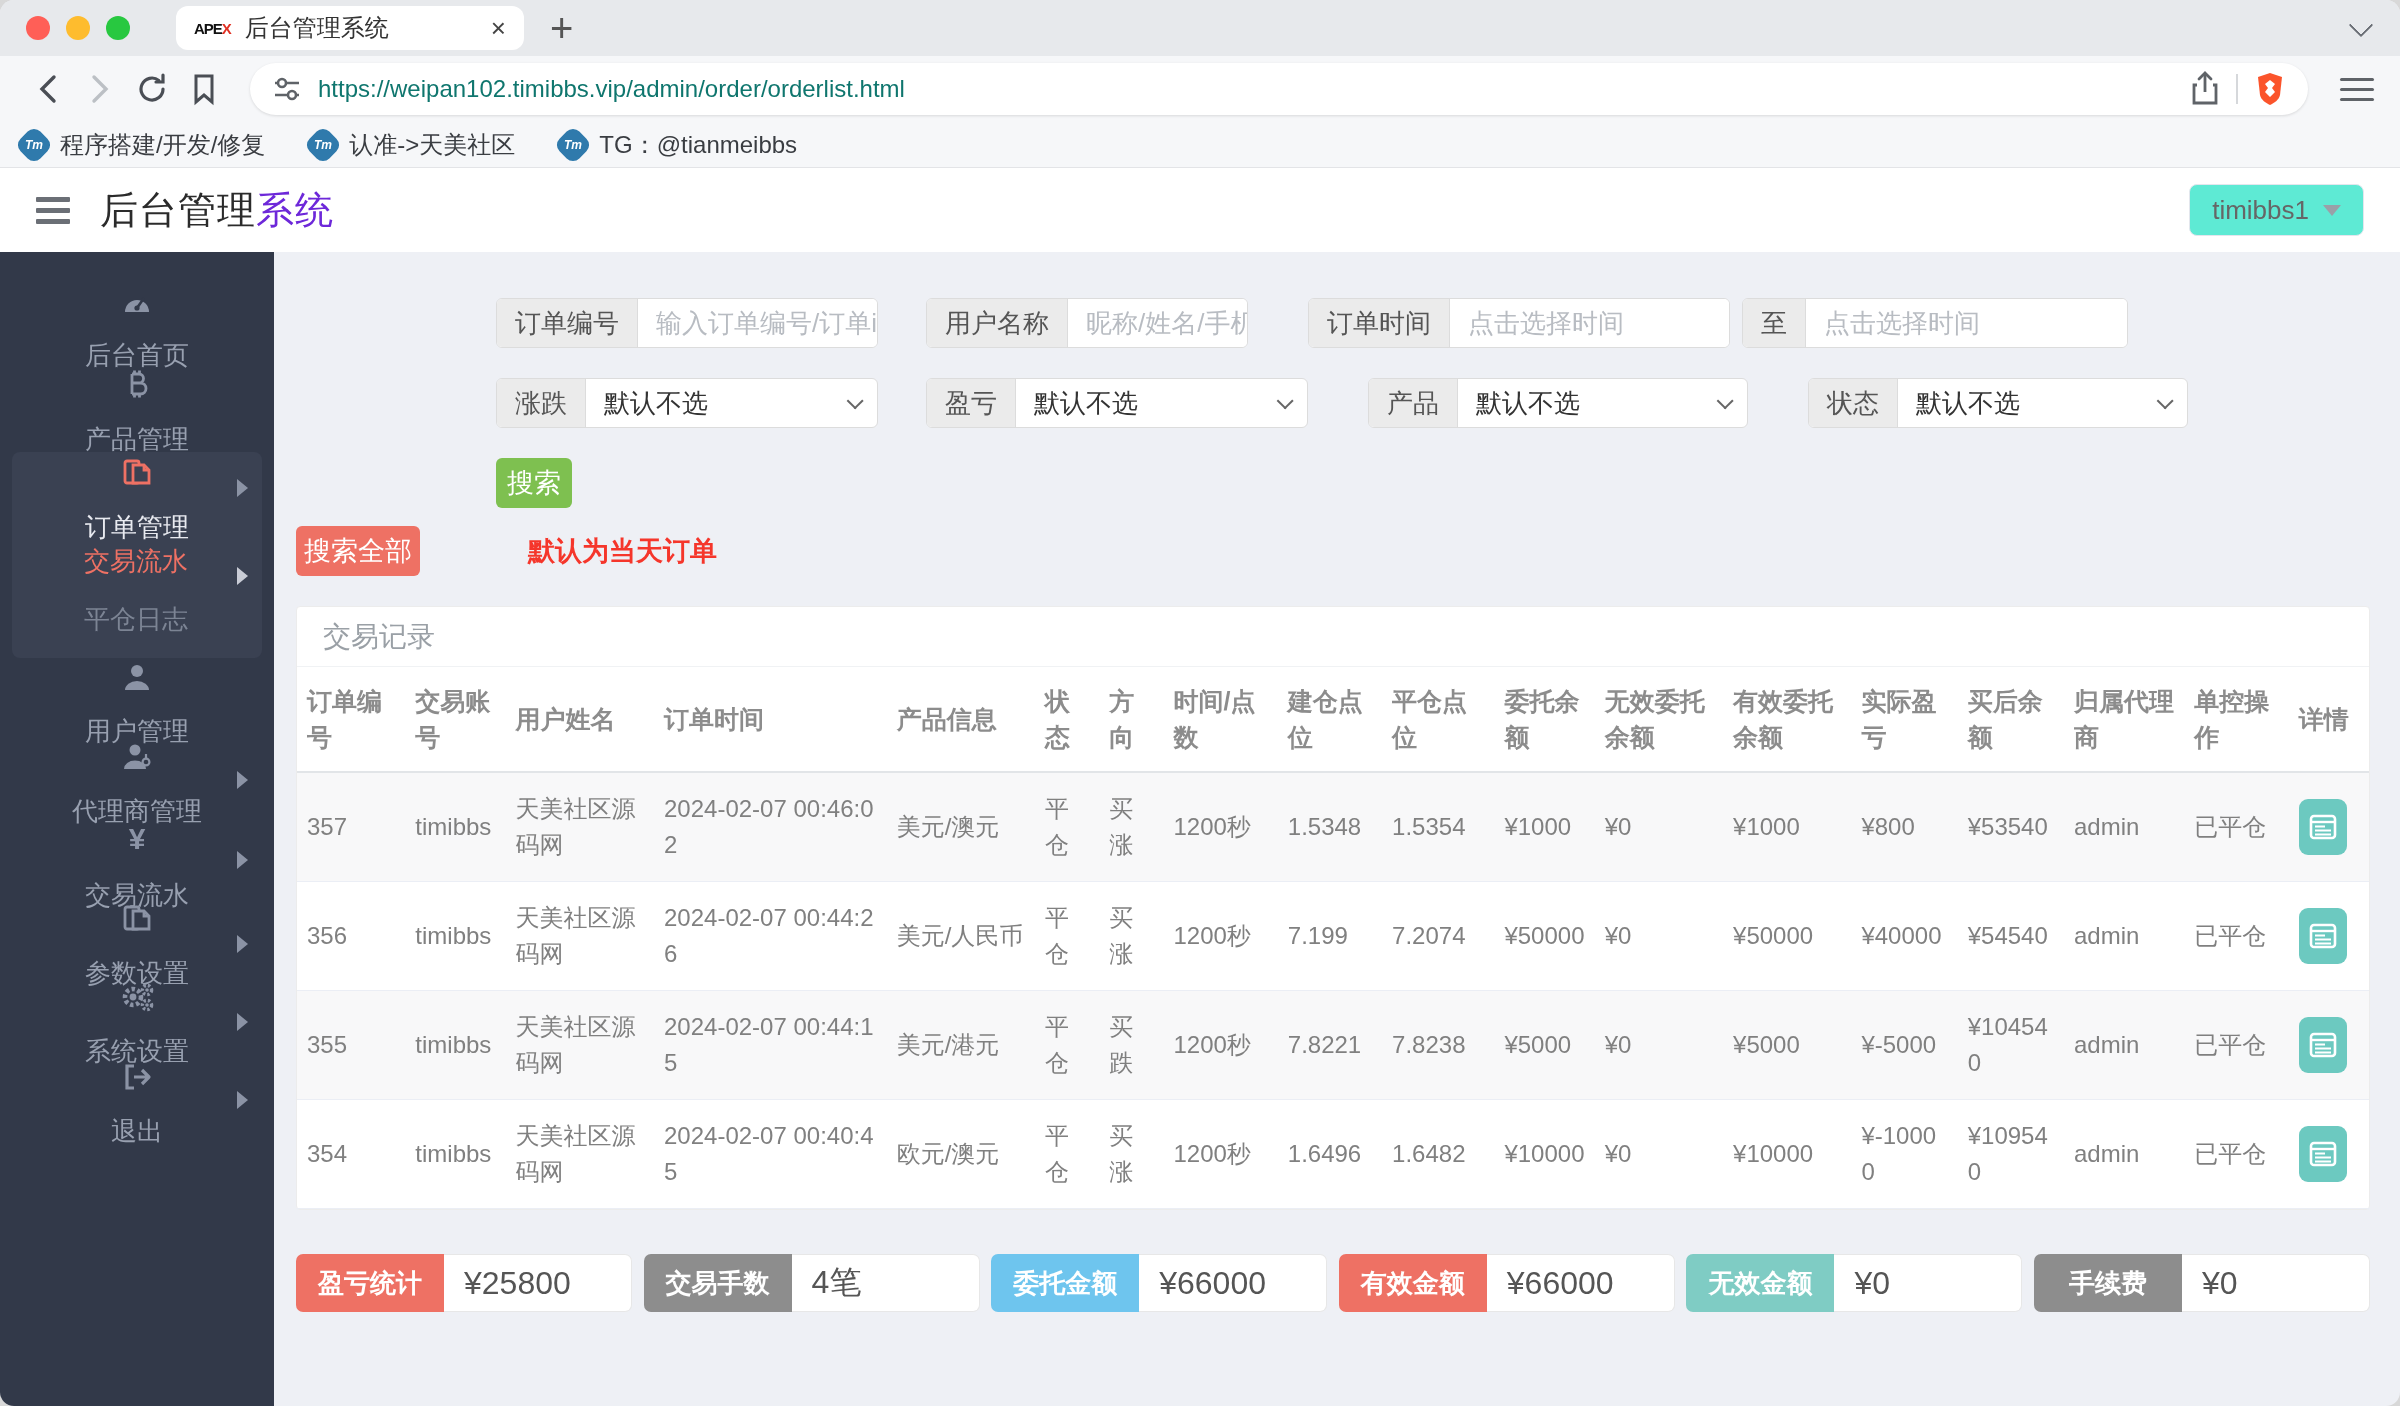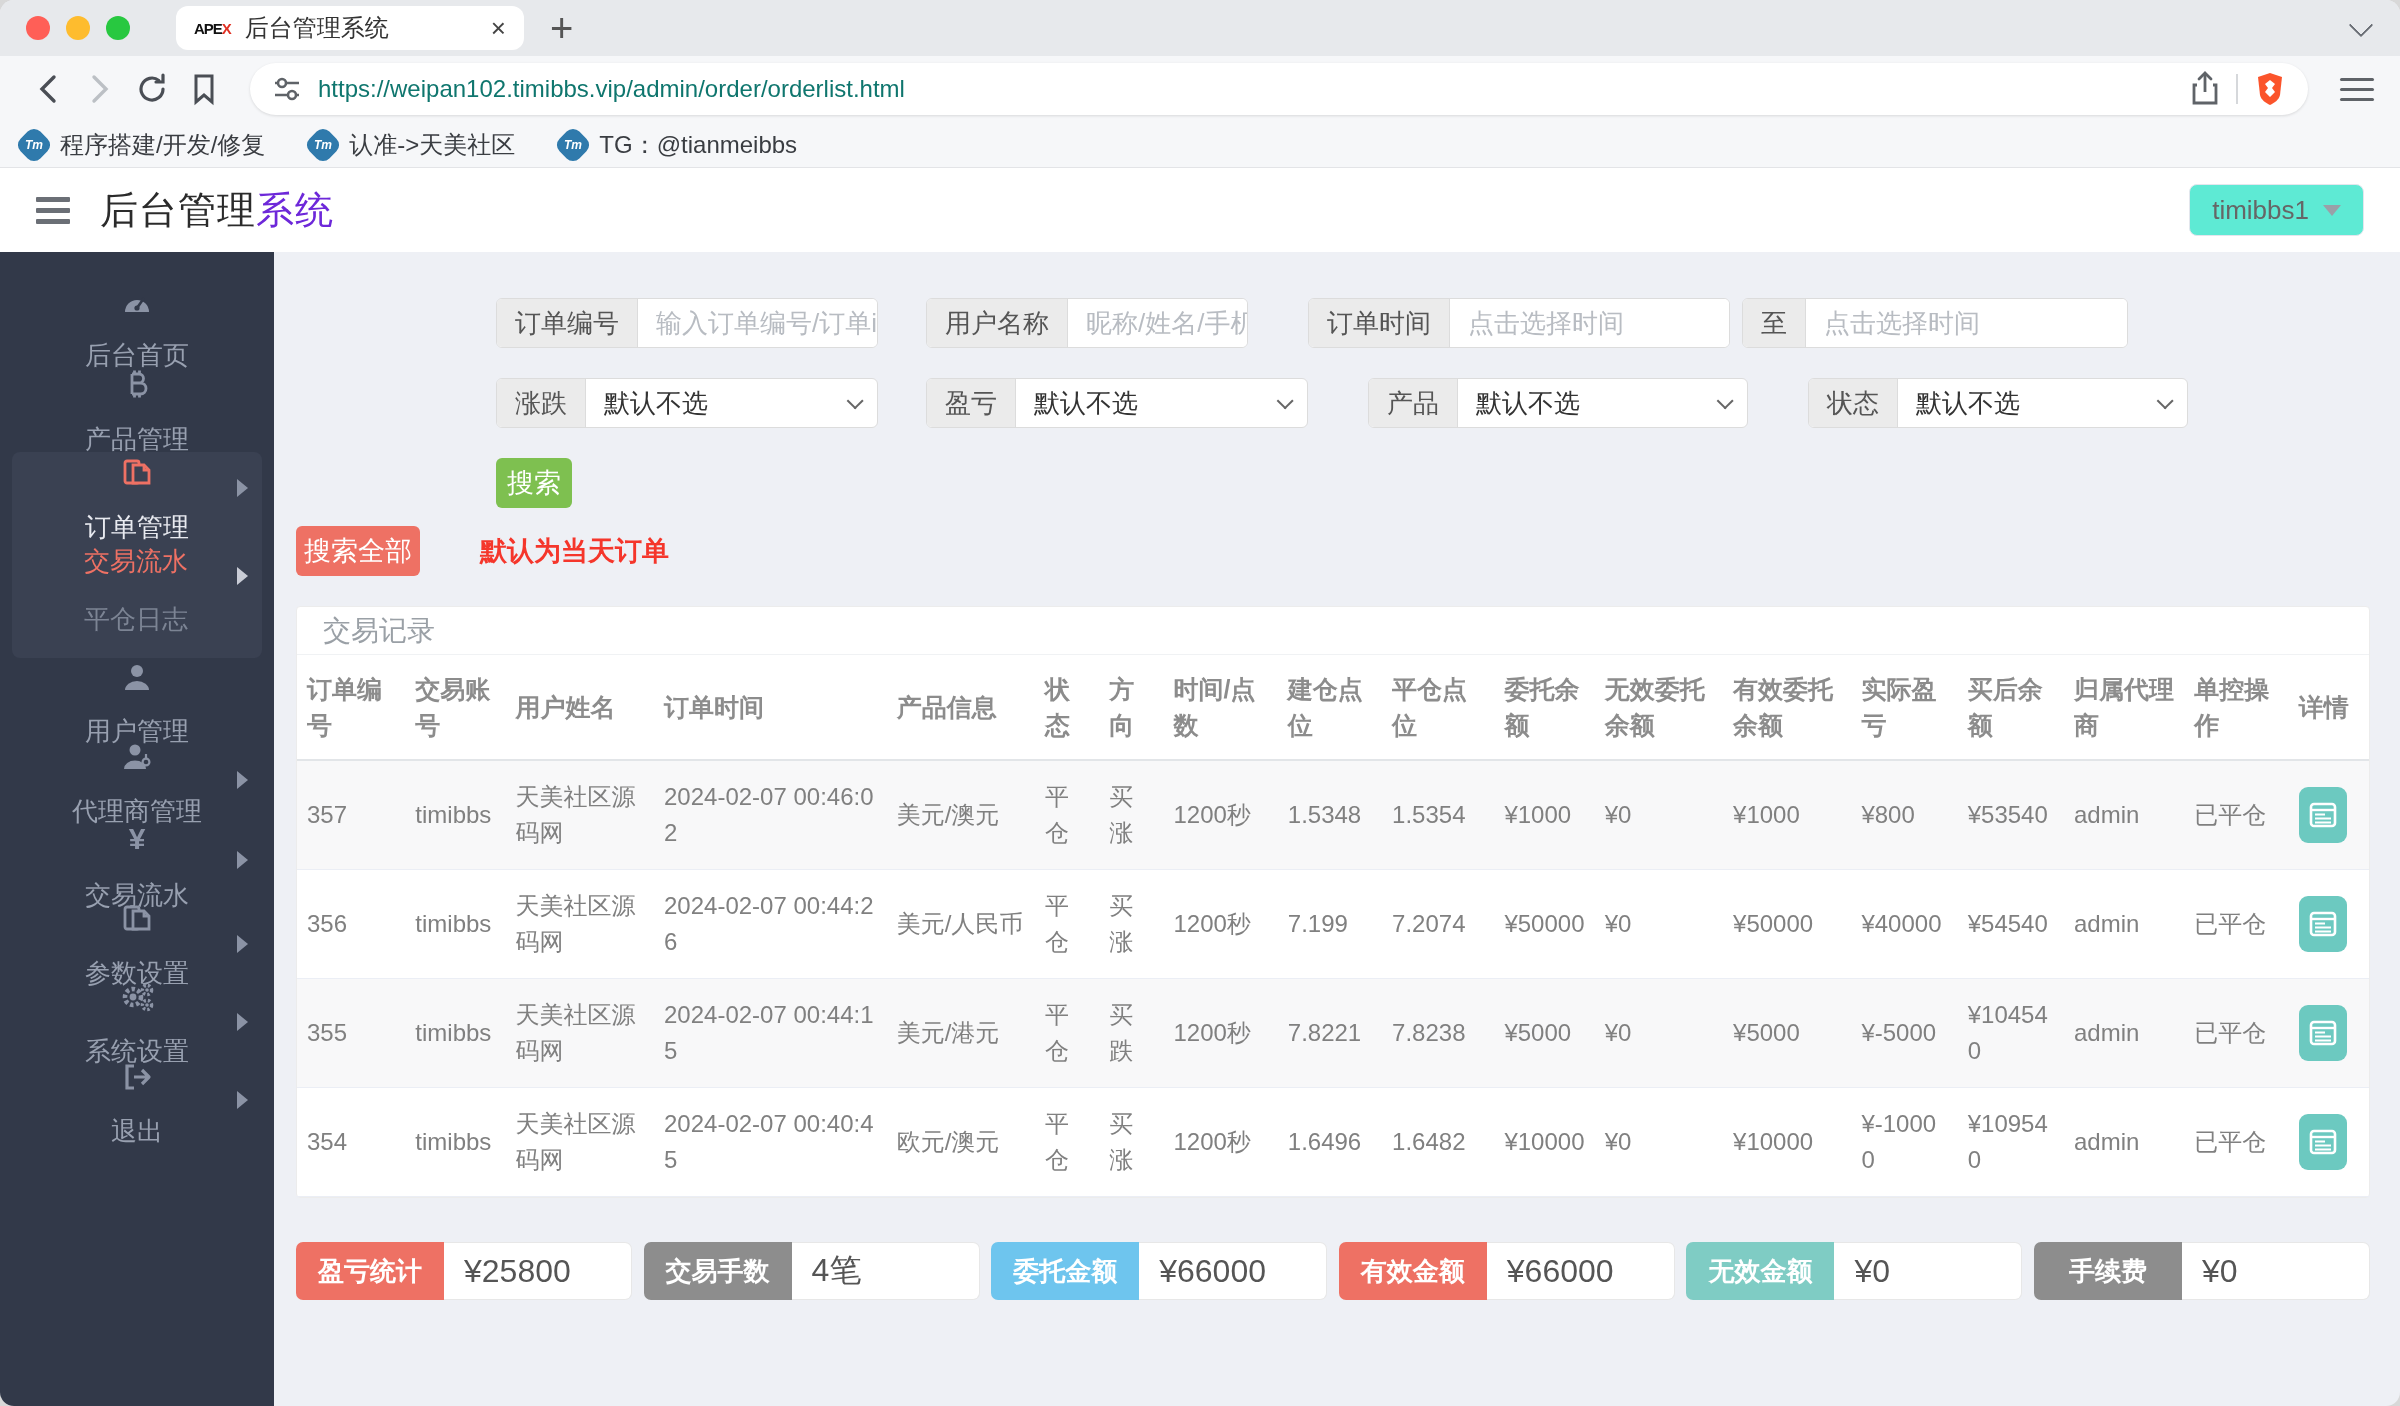--- a/index.html
+++ b/index.html
@@ -60,27 +60,27 @@
   .filters { padding-left:200px; }
   .f-row { display:flex; margin-bottom:30px; }
   .group { display:flex; height:50px; border:1px solid #dcdcdc; border-radius:6px; background:#fff; overflow:hidden; }
   .group .glabel { background:#ebebeb; border-right:1px solid #dcdcdc; display:flex; align-items:center; justify-content:center; padding:0 18px; font-size:26px; color:#555; white-space:nowrap; }
   .group input { border:none; outline:none; font-size:26px; color:#333; padding:0 18px; font-family:inherit; }
   .group input::placeholder { color:#b8bcc2; }
   .selbox { display:flex; align-items:center; padding:0 18px; font-size:26px; color:#333; position:relative; cursor:pointer; }
   .selbox .chev { margin-left:auto; width:12px; height:12px; border-right:2px solid #666; border-bottom:2px solid #666; transform:rotate(45deg) translateY(-3px); }
   .btn { border:none; border-radius:6px; color:#fff; font-size:27px; font-family:inherit; cursor:pointer; }
   .btn-search { background:#7ec050; width:76px; height:50px; }
-  .row-all { display:flex; align-items:center; margin:18px 0 0 0; }
+  .row-all { display:flex; align-items:center; margin:18px 0 0 0;gap:48px; }
   .btn-all { background:#ee7164; width:124px; height:50px; }
   .hint { margin-left:60px; font-size:27px; font-weight:bold; color:#f5362b; }
 
   
   .card { background:#fff; border-radius:4px; margin-top:30px; border:1px solid #ececec; }
-  .card-title { height:48px; display:flex; align-items:center; padding-left:26px; font-size:28px; color:#9aa0a6; border-bottom:1px solid #f0f2f4; }
+  .card-title { height:60px; display:flex; align-items:center; padding-left:26px; font-size:28px; color:#9aa0a6; border-bottom:1px solid #f0f2f4; }
   table.trade { width:100%; border-collapse:collapse; table-layout:fixed; }
   table.trade th { font-size:25px; color:#8c8c8c; font-weight:600; text-align:left; padding:16px 10px; line-height:36px; border-bottom:2px solid #e2e5e8; vertical-align:middle; }
   table.trade td { font-size:24px; color:#808080; padding:18px 10px; line-height:36px; border-bottom:1px solid #ebeef5; vertical-align:middle; word-break:break-all; }
   table.trade tr.stripe td { background:#f8f8f9; }
   td.c-red, span.c-red { color:#f5362b; }
   td.c-green, span.c-green { color:#35a843; }
   td.big { font-size:30px; }
   .detail-btn { width:48px; height:56px; background:#6cc9c0; border:none; border-radius:9px; display:flex; align-items:center; justify-content:center; cursor:pointer; }
 
   

